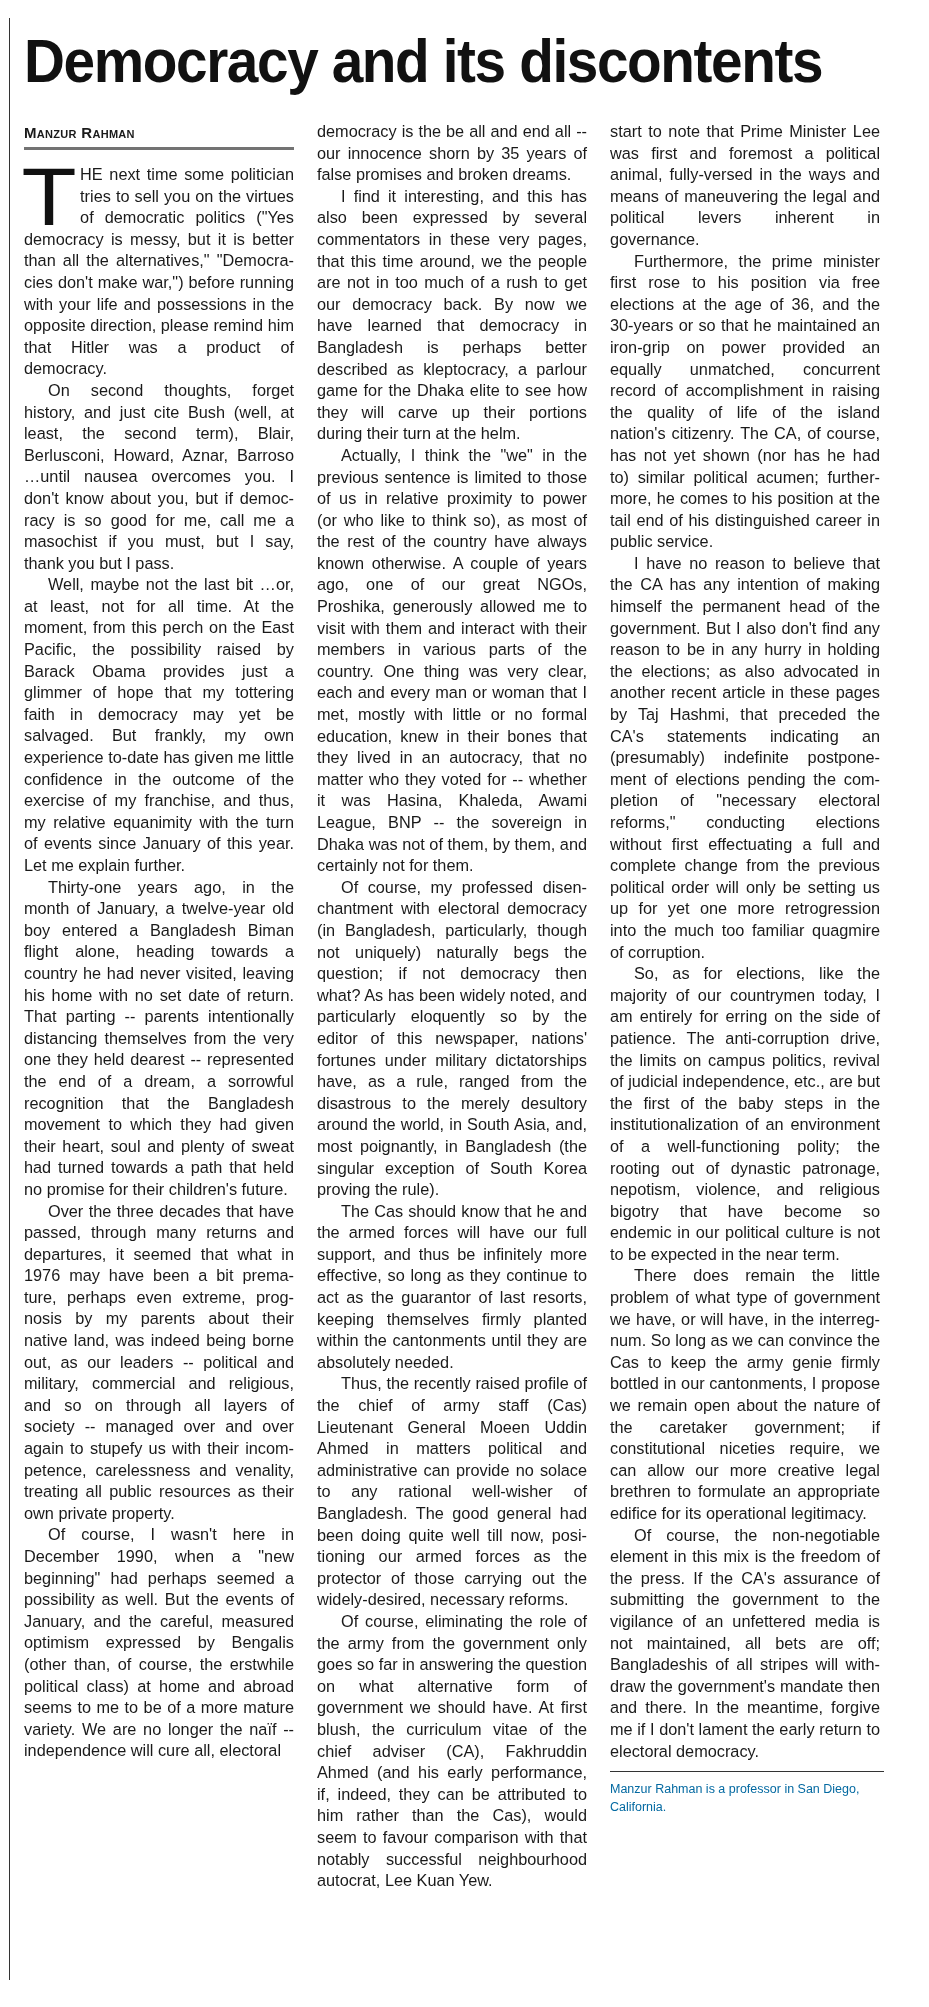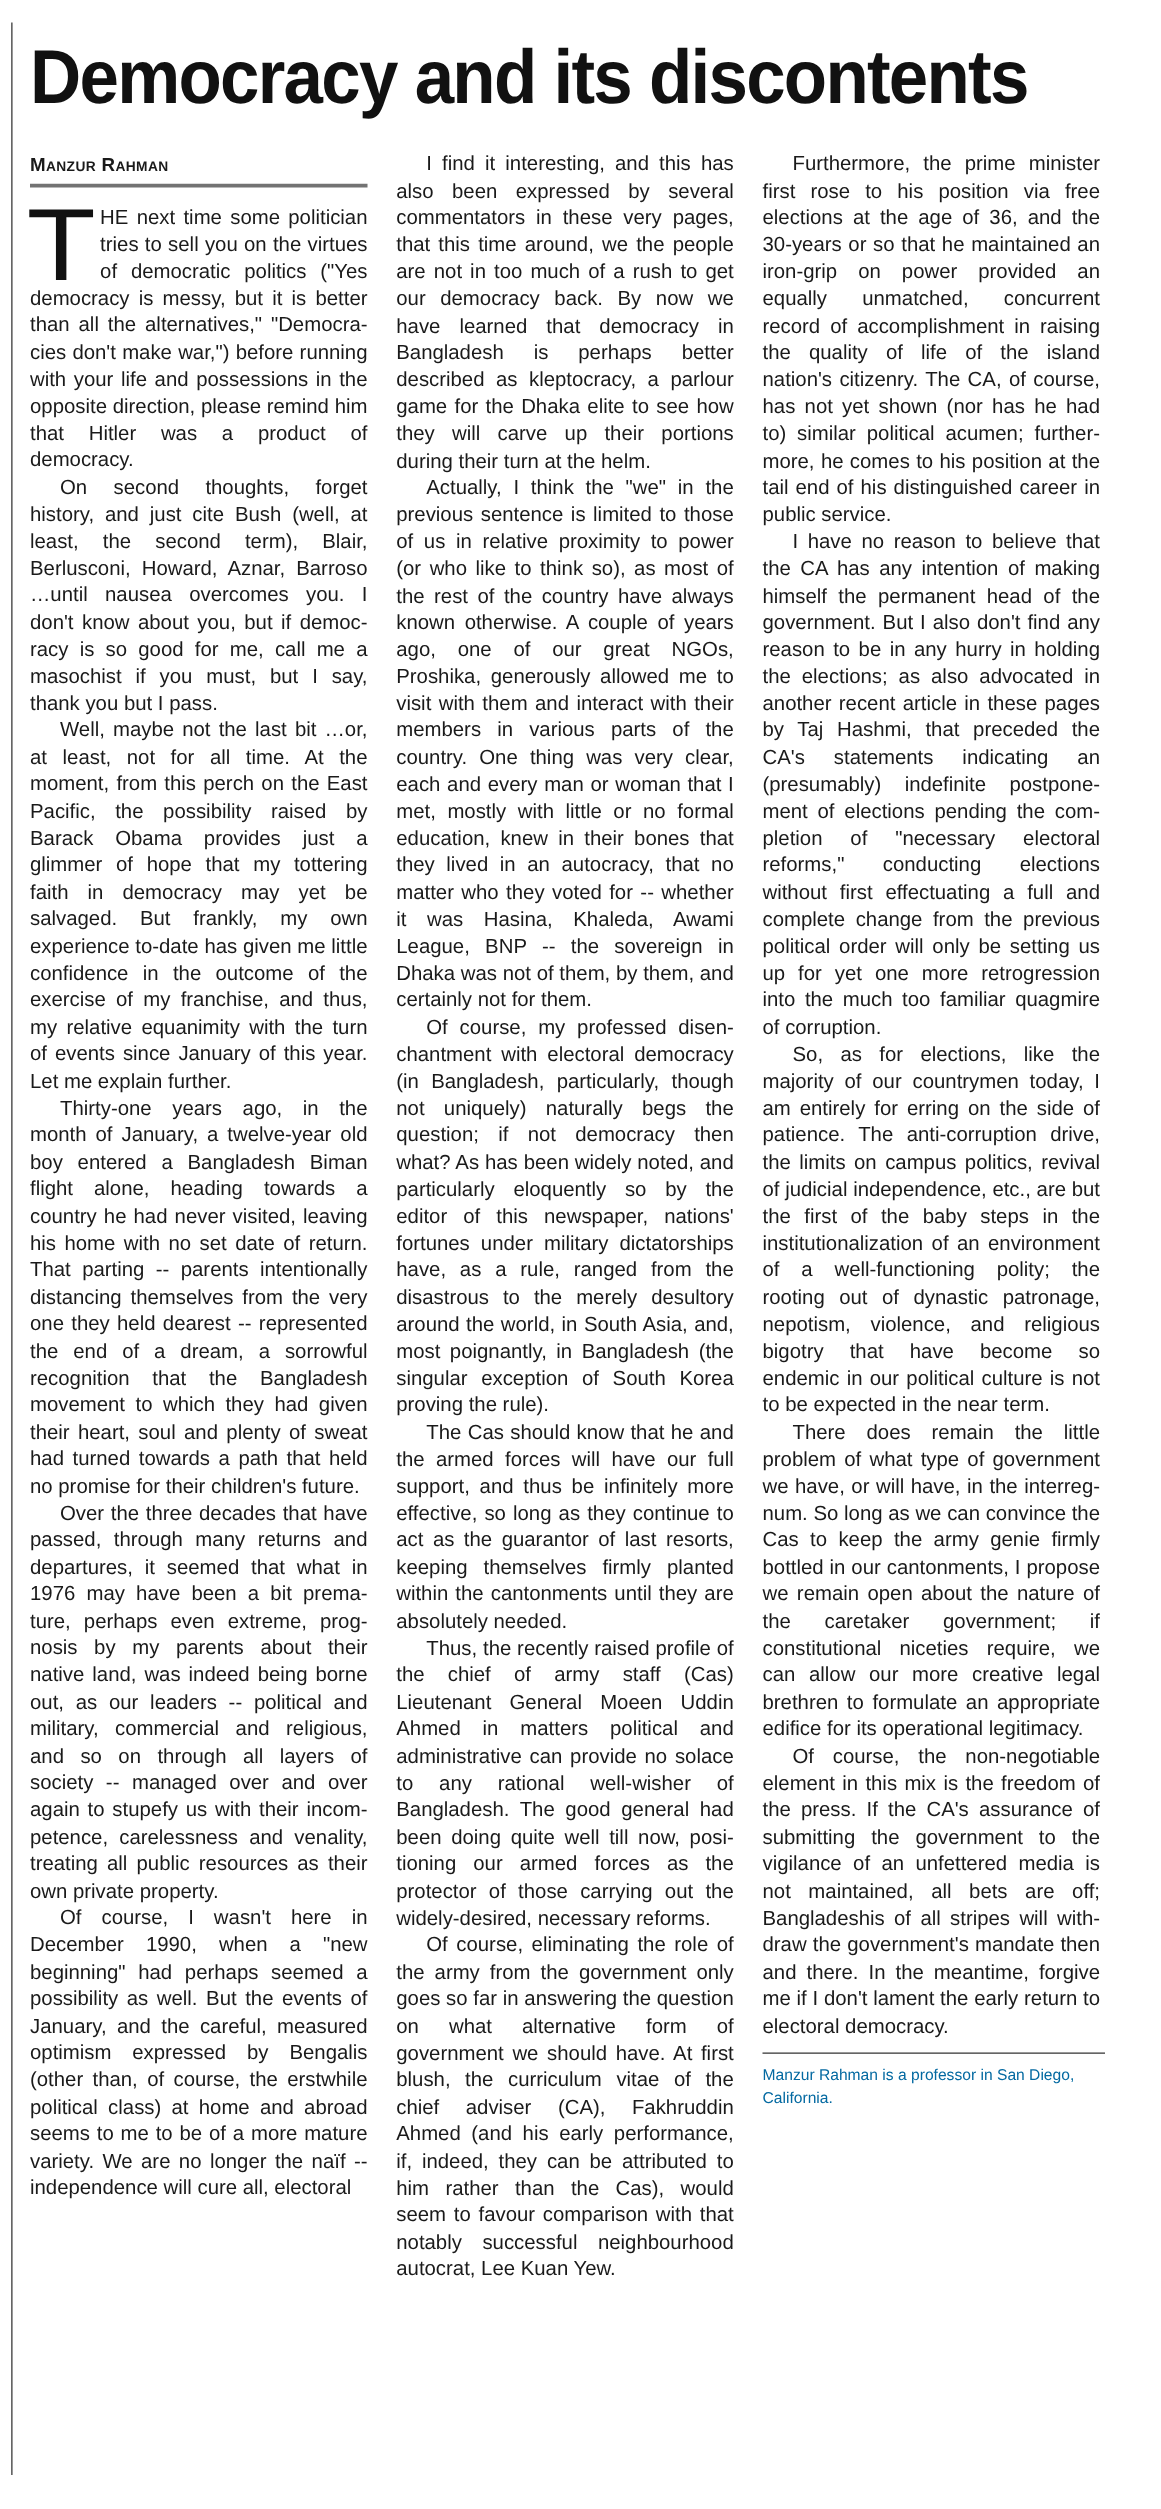--- a/index.html
+++ b/index.html
@@ -44,29 +44,31 @@
   <div class="byline">Manzur Rahman</div>
   <p class="first"><span class="dropcap">T</span><span>HE next time some politician tries to sell you on the virtues of democratic politics ("Yes democracy is messy, but it is better than all the alternatives," "Democra­cies don't make war,") before run­ning with your life and possessions in the opposite direction, please remind him that Hitler was a product of democracy.</span></p>
   <p>On second thoughts, forget history, and just cite Bush (well, at least, the second term), Blair, Berlusconi, Howard, Aznar, Barroso …until nausea overcomes you. I don't know about you, but if democ­racy is so good for me, call me a masochist if you must, but I say, thank you but I pass.</p>
   <p>Well, maybe not the last bit …or, at least, not for all time. At the moment, from this perch on the East Pacific, the possibility raised by Barack Obama provides just a glimmer of hope that my tottering faith in democracy may yet be salvaged. But frankly, my own experience to-date has given me little confidence in the outcome of the exercise of my franchise, and thus, my relative equanimity with the turn of events since January of this year. Let me explain further.</p>
   <p>Thirty-one years ago, in the month of January, a twelve-year old boy entered a Bangladesh Biman flight alone, heading towards a country he had never visited, leav­ing his home with no set date of return. That parting -- parents inten­tionally distancing themselves from the very one they held dearest -- represented the end of a dream, a sorrowful recognition that the Bangladesh movement to which they had given their heart, soul and plenty of sweat had turned towards a path that held no promise for their children's future.</p>
   <p>Over the three decades that have passed, through many returns and departures, it seemed that what in 1976 may have been a bit prema­ture, perhaps even extreme, prog­nosis by my parents about their native land, was indeed being borne out, as our leaders -- political and military, commercial and religious, and so on through all layers of society -- managed over and over again to stupefy us with their incom­petence, carelessness and venality, treating all public resources as their own private property.</p>
   <p>Of course, I wasn't here in December 1990, when a "new beginning" had perhaps seemed a possibility as well. But the events of January, and the careful, measured optimism expressed by Bengalis (other than, of course, the erstwhile political class) at home and abroad seems to me to be of a more mature variety. We are no longer the naïf -- independence will cure all, electoral</p>
 </div>
 
 <div class="col col2">
+  <p class="first">democracy is the be all and end all -- our innocence shorn by 35 years of false promises and broken dreams.</p>
   <p>I find it interesting, and this has also been expressed by several commentators in these very pages, that this time around, we the people are not in too much of a rush to get our democracy back. By now we have learned that democracy in Bangladesh is perhaps better described as kleptocracy, a parlour game for the Dhaka elite to see how they will carve up their portions during their turn at the helm.</p>
   <p>Actually, I think the "we" in the previous sentence is limited to those of us in relative proximity to power (or who like to think so), as most of the rest of the country have always known otherwise. A couple of years ago, one of our great NGOs, Proshika, generously allowed me to visit with them and interact with their members in various parts of the country. One thing was very clear, each and every man or woman that I met, mostly with little or no formal education, knew in their bones that they lived in an autocracy, that no matter who they voted for -- whether it was Hasina, Khaleda, Awami League, BNP -- the sovereign in Dhaka was not of them, by them, and certainly not for them.</p>
   <p>Of course, my professed disen­chantment with electoral democ­racy (in Bangladesh, particularly, though not uniquely) naturally begs the question; if not democracy then what? As has been widely noted, and particularly eloquently so by the editor of this newspaper, nations' fortunes under military dictatorships have, as a rule, ranged from the disastrous to the merely desultory around the world, in South Asia, and, most poignantly, in Bangladesh (the singular exception of South Korea proving the rule).</p>
   <p>The Cas should know that he and the armed forces will have our full support, and thus be infinitely more effective, so long as they continue to act as the guarantor of last resorts, keeping themselves firmly planted within the cantonments until they are absolutely needed.</p>
   <p>Thus, the recently raised profile of the chief of army staff (Cas) Lieutenant General Moeen Uddin Ahmed in matters political and administrative can provide no solace to any rational well-wisher of Bangladesh. The good general had been doing quite well till now, posi­tioning our armed forces as the protector of those carrying out the widely-desired, necessary reforms.</p>
   <p>Of course, eliminating the role of the army from the government only goes so far in answering the ques­tion on what alternative form of government we should have. At first blush, the curriculum vitae of the chief adviser (CA), Fakhruddin Ahmed (and his early performance, if, indeed, they can be attributed to him rather than the Cas), would seem to favour comparison with that notably successful neighbourhood autocrat, Lee Kuan Yew.</p>
 </div>
 
 <div class="col col3">
+  <p class="first">start to note that Prime Minister Lee was first and foremost a political animal, fully-versed in the ways and means of maneuvering the legal and political levers inherent in governance.</p>
   <p>Furthermore, the prime minister first rose to his position via free elections at the age of 36, and the 30-years or so that he maintained an iron-grip on power provided an equally unmatched, concurrent record of accomplishment in raising the quality of life of the island nation's citizenry. The CA, of course, has not yet shown (nor has he had to) similar political acumen; further­more, he comes to his position at the tail end of his distinguished career in public service.</p>
   <p>I have no reason to believe that the CA has any intention of making himself the permanent head of the government. But I also don't find any reason to be in any hurry in holding the elections; as also advocated in another recent article in these pages by Taj Hashmi, that preceded the CA's statements indicating an (presumably) indefinite postpone­ment of elections pending the com­pletion of "necessary electoral reforms," conducting elections without first effectuating a full and complete change from the previous political order will only be setting us up for yet one more retrogression into the much too familiar quagmire of corruption.</p>
   <p>So, as for elections, like the majority of our countrymen today, I am entirely for erring on the side of patience. The anti-corruption drive, the limits on campus politics, revival of judicial independence, etc., are but the first of the baby steps in the institutionalization of an environ­ment of a well-functioning polity; the rooting out of dynastic patronage, nepotism, violence, and religious bigotry that have become so endemic in our political culture is not to be expected in the near term.</p>
   <p>There does remain the little problem of what type of government we have, or will have, in the interreg­num. So long as we can convince the Cas to keep the army genie firmly bottled in our cantonments, I propose we remain open about the nature of the caretaker government; if constitutional niceties require, we can allow our more creative legal brethren to formulate an appropriate edifice for its operational legitimacy.</p>
   <p>Of course, the non-negotiable element in this mix is the freedom of the press. If the CA's assurance of submitting the government to the vigilance of an unfettered media is not maintained, all bets are off; Bangladeshis of all stripes will with­draw the government's mandate then and there.  In the meantime, forgive me if I don't lament the early return to electoral democracy.</p>
   <hr class="bio-rule">
   <p class="bio">Manzur Rahman is a professor in San Diego, California.</p>
 </div>
 
 </body></html>

